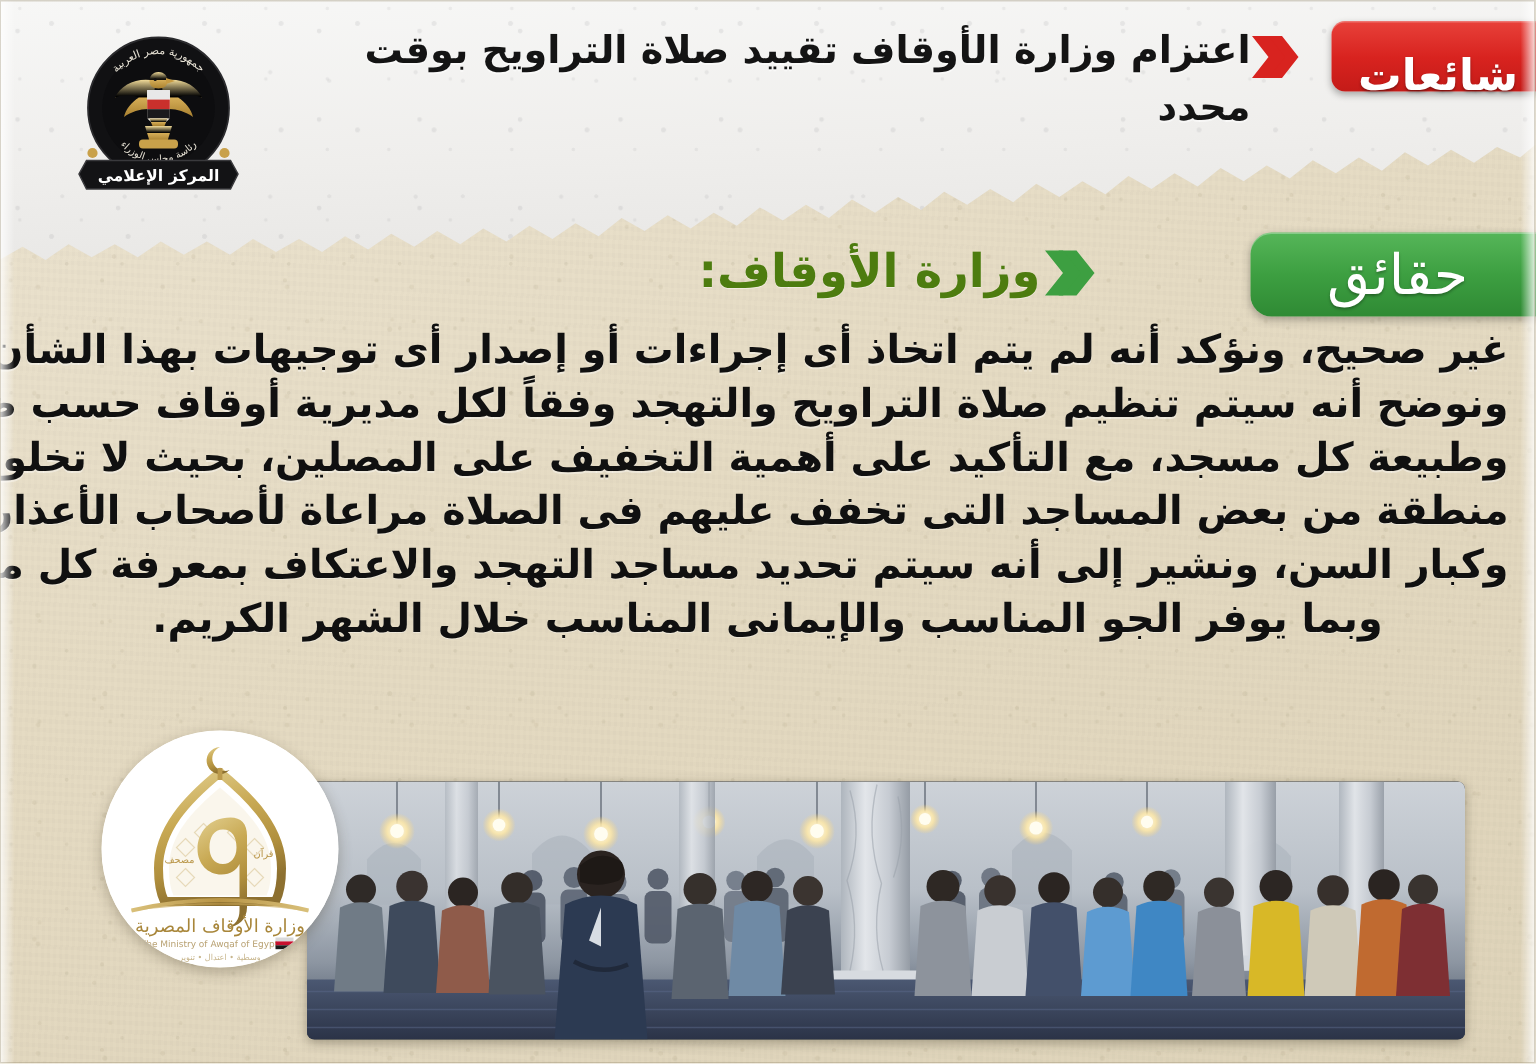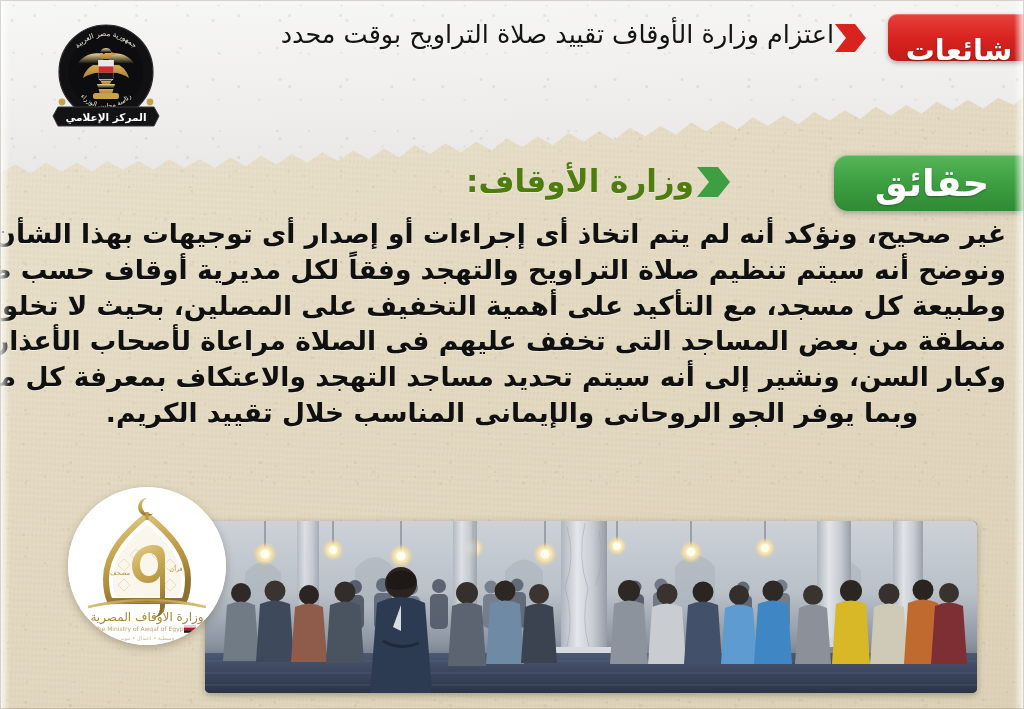--- a/index.html
+++ b/index.html
@@ -104,21 +104,21 @@
   .headline {
     position: absolute;
     right: 190px; top: 16px;
     width: 660px;
     z-index: 5;
     text-align: right;
     direction: rtl;
   }
   .headline-line {
     font-size: 25.5px;
-    font-weight: normal;
+    font-weight: bold;
     color: #141414;
     line-height: 1.48;
     letter-spacing: -.2px;
     text-shadow: 0 1px 0 rgba(255,255,255,.5);
   }
 
   
   .chev {
     display: inline-block;
     vertical-align: middle;
@@ -167,21 +167,21 @@
     width: 196px; height: 56px;
     background: linear-gradient(180deg, #56b659 0%, #3d9f41 50%, #2f8a34 100%);
     border-radius: 14px 0 0 14px;
     box-shadow: 0 2px 6px rgba(0,0,0,.28), inset 0 1px 0 rgba(255,255,255,.3);
     display: flex; align-items: center; justify-content: center;
     z-index: 8;
   }
   .badge-fact span {
     color: #fff;
     font-size: 37px;
-    font-weight: bold;
+    font-weight: normal;
     letter-spacing: .5px;
     text-shadow: 0 1px 2px rgba(0,0,0,.3);
   }
 
   
   .subtitle {
     position: absolute;
     right: 330px; top: 163px;
     z-index: 6;
     font-size: 31px;
@@ -349,21 +349,21 @@
   </div>
 
   <div class="subtitle">وزارة الأوقاف:</div>
 
   <div class="body-text">
     <div class="body-line">غير صحيح، ونؤكد أنه لم يتم اتخاذ أى إجراءات أو إصدار أى توجيهات بهذا الشأن،</div>
     <div class="body-line">ونوضح أنه سيتم تنظيم صلاة التراويح والتهجد وفقاً لكل مديرية أوقاف حسب ظروف</div>
     <div class="body-line">وطبيعة كل مسجد، مع التأكيد على أهمية التخفيف على المصلين، بحيث لا تخلو أى</div>
     <div class="body-line">منطقة من بعض المساجد التى تخفف عليهم فى الصلاة مراعاة لأصحاب الأعذار</div>
     <div class="body-line">وكبار السن، ونشير إلى أنه سيتم تحديد مساجد التهجد والاعتكاف بمعرفة كل مديرية،</div>
-    <div class="body-line">وبما يوفر الجو الروحانى والإيمانى المناسب خلال تقييد الكريم.</div>
+    <div class="body-line">وبما يوفر الجو المناسب والإيمانى المناسب خلال الشهر الكريم.</div>
   </div>
 
   <div class="photo">
     <svg viewBox="0 0 772 172" preserveAspectRatio="none">
       <defs>
         <linearGradient id="hallBg" x1="0" y1="0" x2="0" y2="1">
           <stop offset="0%" stop-color="#cdd2d8"></stop>
           <stop offset="42%" stop-color="#b9c0c8"></stop>
           <stop offset="70%" stop-color="#8d96a2"></stop>
           <stop offset="100%" stop-color="#3f4a5c"></stop>

